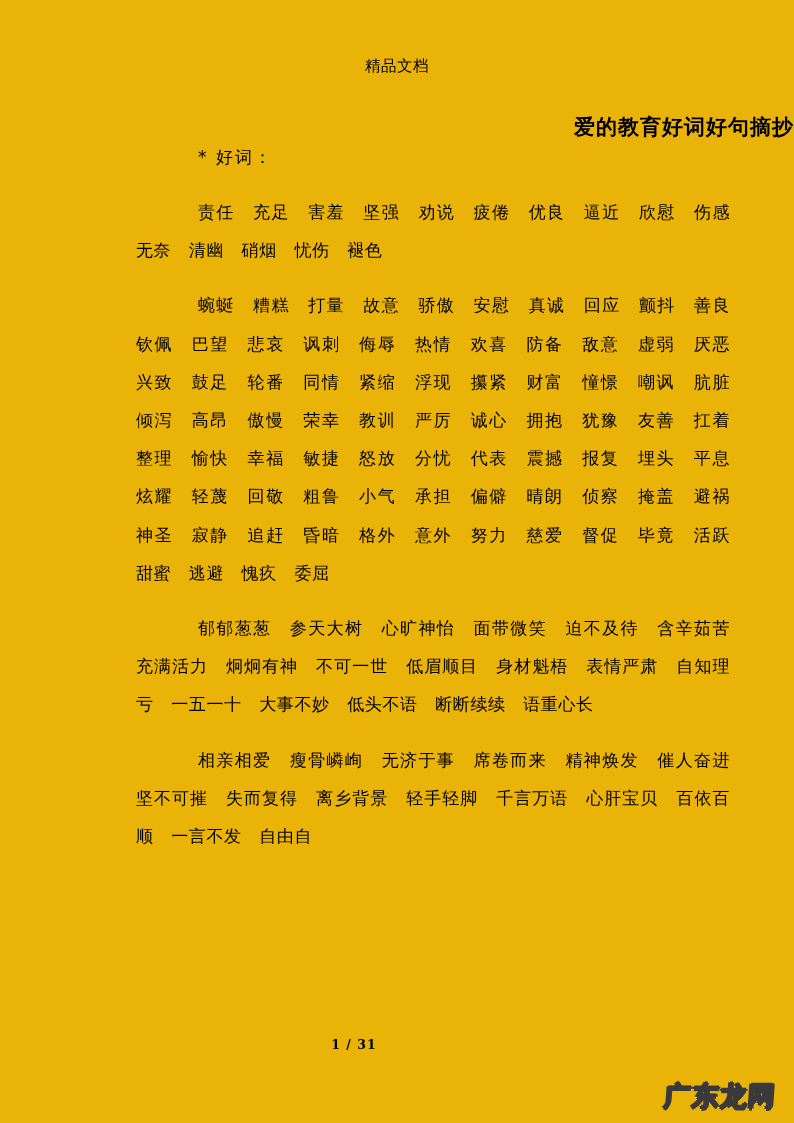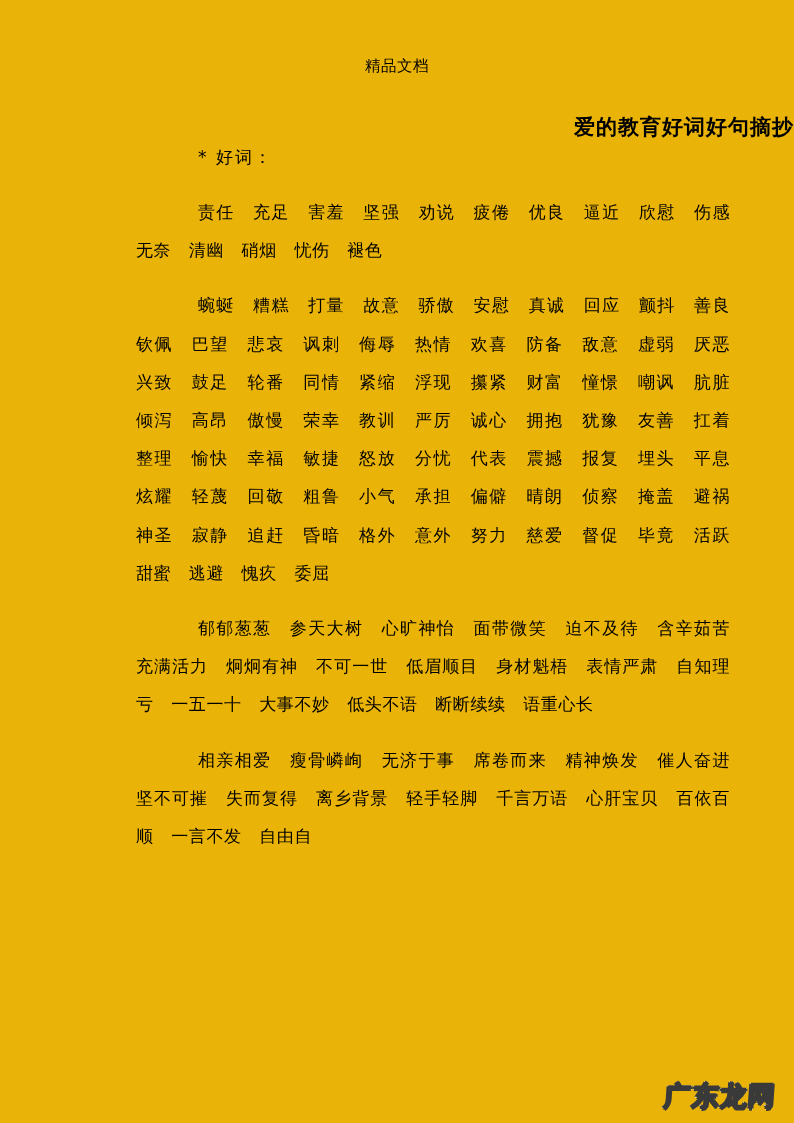--- a/index.html
+++ b/index.html
@@ -130,16 +130,17 @@
 
     <p class="word-block">蜿蜒　糟糕　打量　故意　骄傲　安慰　真诚　回应　颤抖　善良　钦佩　巴望　悲哀　讽刺　侮辱　热情　欢喜　防备　敌意　虚弱　厌恶　兴致　鼓足　轮番　同情　紧缩　浮现　攥紧　财富　憧憬　嘲讽　肮脏　倾泻　高昂　傲慢　荣幸　教训　严厉　诚心　拥抱　犹豫　友善　扛着　整理　愉快　幸福　敏捷　怒放　分忧　代表　震撼　报复　埋头　平息　炫耀　轻蔑　回敬　粗鲁　小气　承担　偏僻　晴朗　侦察　掩盖　避祸　神圣　寂静　追赶　昏暗　格外　意外　努力　慈爱　督促　毕竟　活跃　甜蜜　逃避　愧疚　委屈</p>
 
 
     <p class="word-block">郁郁葱葱　参天大树　心旷神怡　面带微笑　迫不及待　含辛茹苦　充满活力　炯炯有神　不可一世　低眉顺目　身材魁梧　表情严肃　自知理亏　一五一十　大事不妙　低头不语　断断续续　语重心长</p>
 
     <p class="word-block">相亲相爱　瘦骨嶙峋　无济于事　席卷而来　精神焕发　催人奋进　坚不可摧　失而复得　离乡背景　轻手轻脚　千言万语　心肝宝贝　百依百顺　一言不发　自由自</p>
 
   </div>
 
+  <div class="page-number">1 / 31</div>
 
   <div class="watermark">广东龙网</div>
 
 </div>
 
 </body></html>

